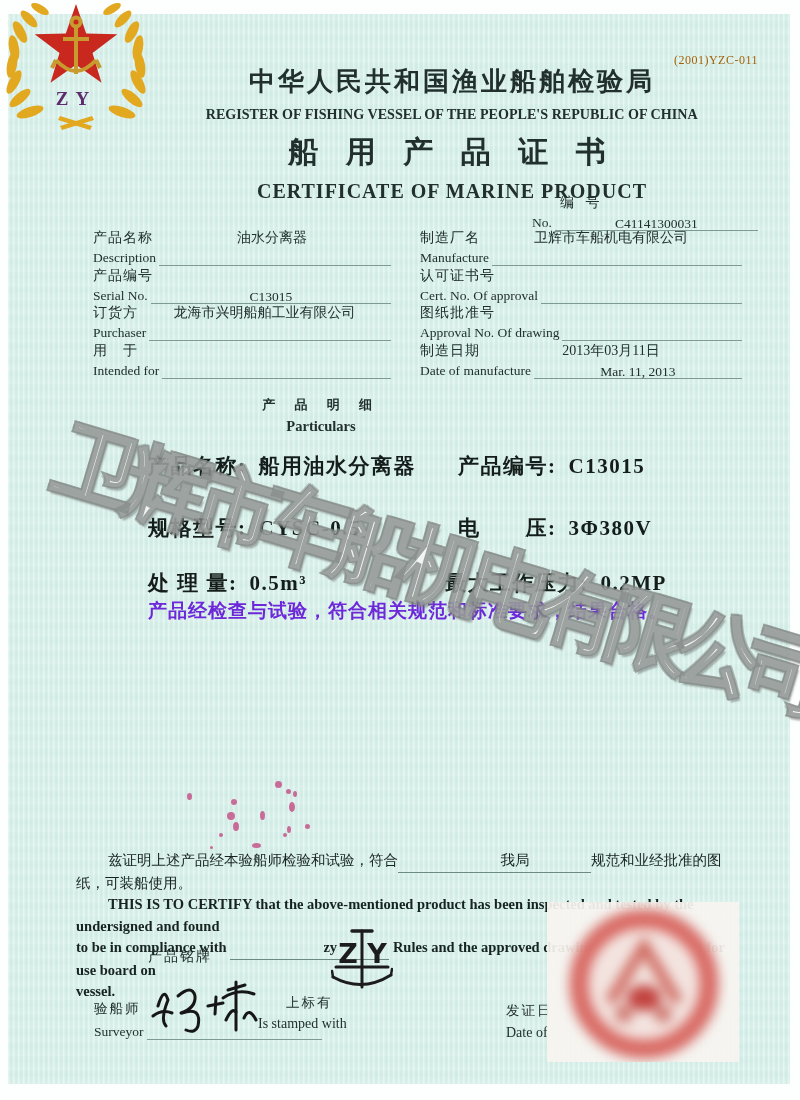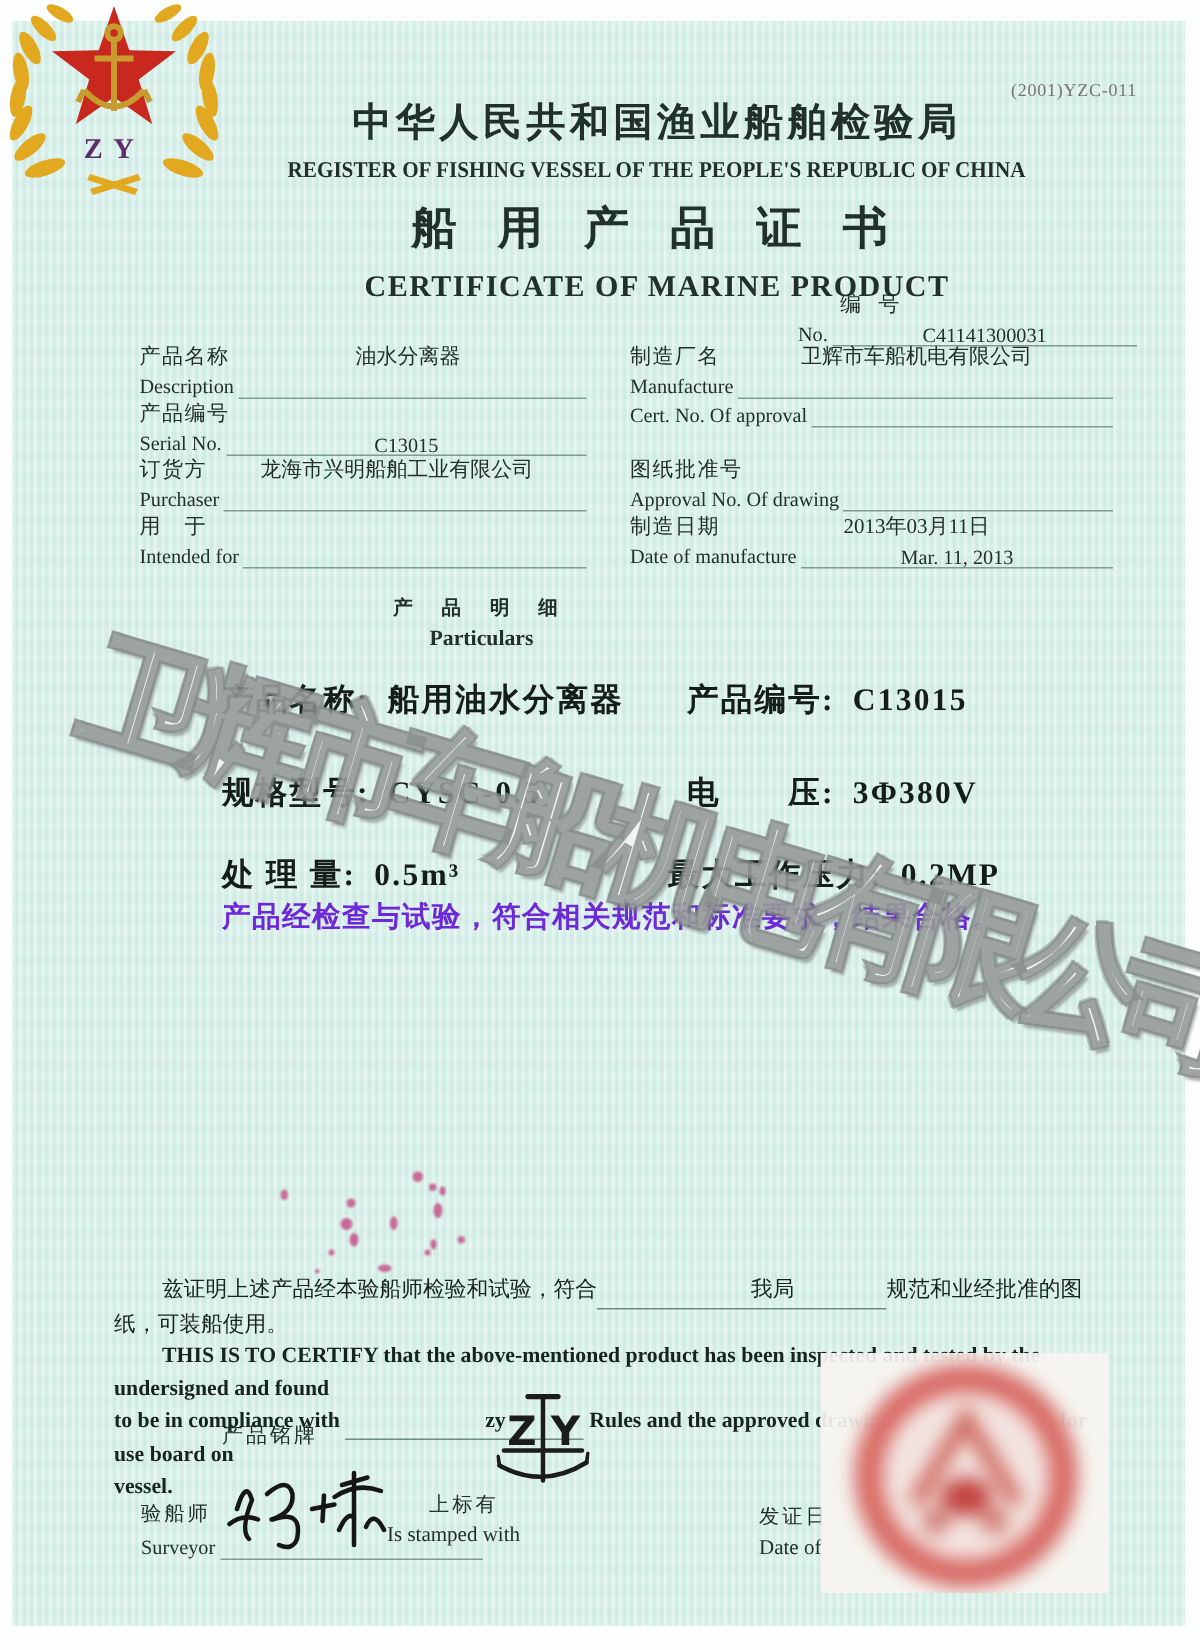--- a/index.html
+++ b/index.html
@@ -7,22 +7,22 @@
   #page{position:relative;width:800px;height:1100px;overflow:hidden;color:#21302c;}
   #paper{position:absolute;left:8px;top:14px;width:782px;height:1070px;
     background:#d9f0ea;
     background-image:
       repeating-linear-gradient(90deg, rgba(255,255,255,.45) 0px, rgba(255,255,255,0) 2px, rgba(190,226,218,.30) 3px, rgba(255,255,255,0) 5px),
       repeating-linear-gradient(0deg, rgba(255,255,255,.12) 0px, rgba(255,255,255,0) 6px, rgba(176,216,208,.12) 9px, rgba(255,255,255,0) 14px);
   }
   .abs{position:absolute;}
   .z10{z-index:10;}
   
-  #form-code{left:648px;top:53px;width:110px;font-size:12px;text-align:right;letter-spacing:.5px;color:#737373;}
-  #header{left:158px;top:64px;width:560px;text-align:center;}
+  #form-code{left:648px;top:53px;width:110px;font-size:12px;text-align:right;letter-spacing:.5px;color:#a16207;}
+  #header{left:172px;top:64px;width:560px;text-align:center;}
   .authority-cn{font-size:26px;font-weight:bold;letter-spacing:3px;}
   .authority-en-wrap{margin-top:6px;}
   .authority-en{display:inline-block;font-size:15px;font-weight:bold;transform:scaleX(.94);transform-origin:center;white-space:nowrap;}
   .title-cn{font-size:30px;font-weight:bold;letter-spacing:10px;margin-top:9px;}
   .title-en{font-size:20px;font-weight:bold;letter-spacing:1px;margin-top:7px;}
   
   .cn-row{display:flex;font-size:14px;height:19px;align-items:baseline;}
   .cn-label{white-space:nowrap;letter-spacing:1px;}
   .cn-value{flex:1;text-align:center;white-space:nowrap;}
   .en-row{display:flex;align-items:flex-end;height:18px;font-size:13.5px;}
@@ -199,20 +199,24 @@
         <span class="cn-value">卫辉市车船机电有限公司</span>
       </div>
     <div class="en-row">
         <span class="en-label">Manufacture</span>
         <span class="ul">
           <span class="ul-value"></span>
         </span>
       </div>
   </div>
   <div class="abs z10 field fr" style="top:267px">
+    <div class="cn-row">
+        <span class="cn-label">认可证书号</span>
+        <span class="cn-value"></span>
+      </div>
     <div class="en-row">
         <span class="en-label">Cert. No. Of approval</span>
         <span class="ul">
           <span class="ul-value"></span>
         </span>
       </div>
   </div>
   <div class="abs z10 field fr" style="top:304px">
     <div class="cn-row">
         <span class="cn-label">图纸批准号</span>

